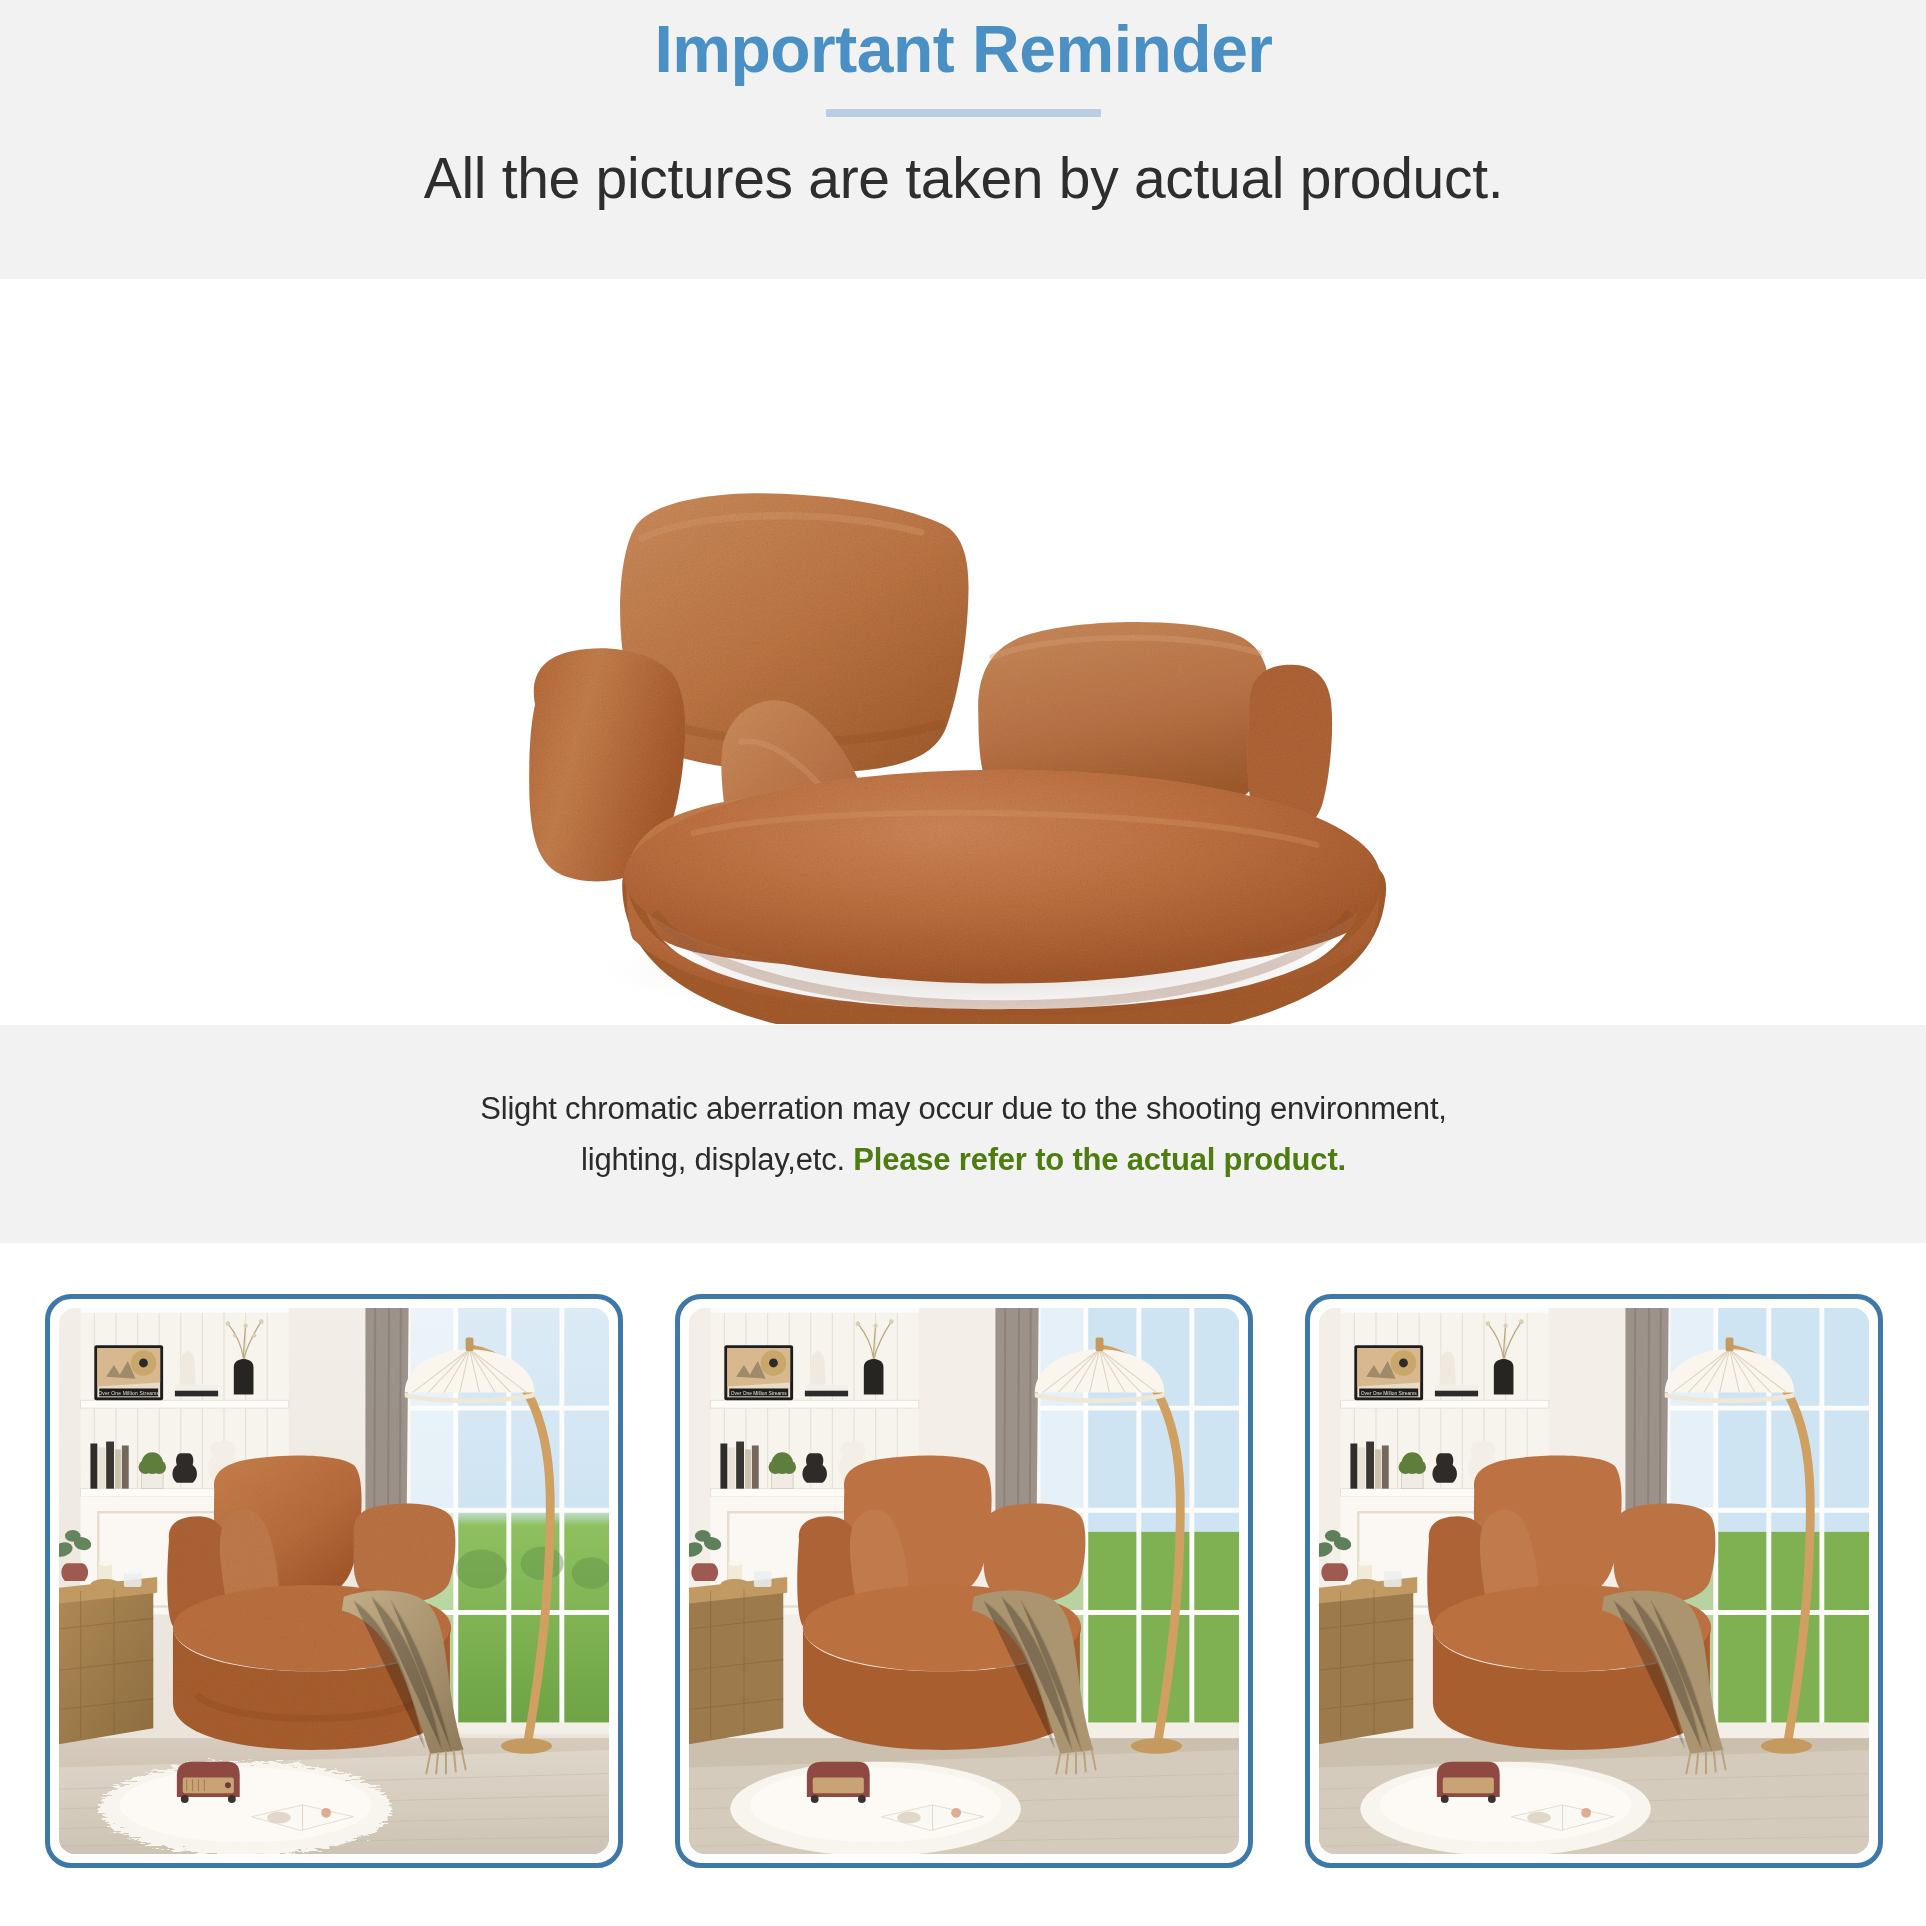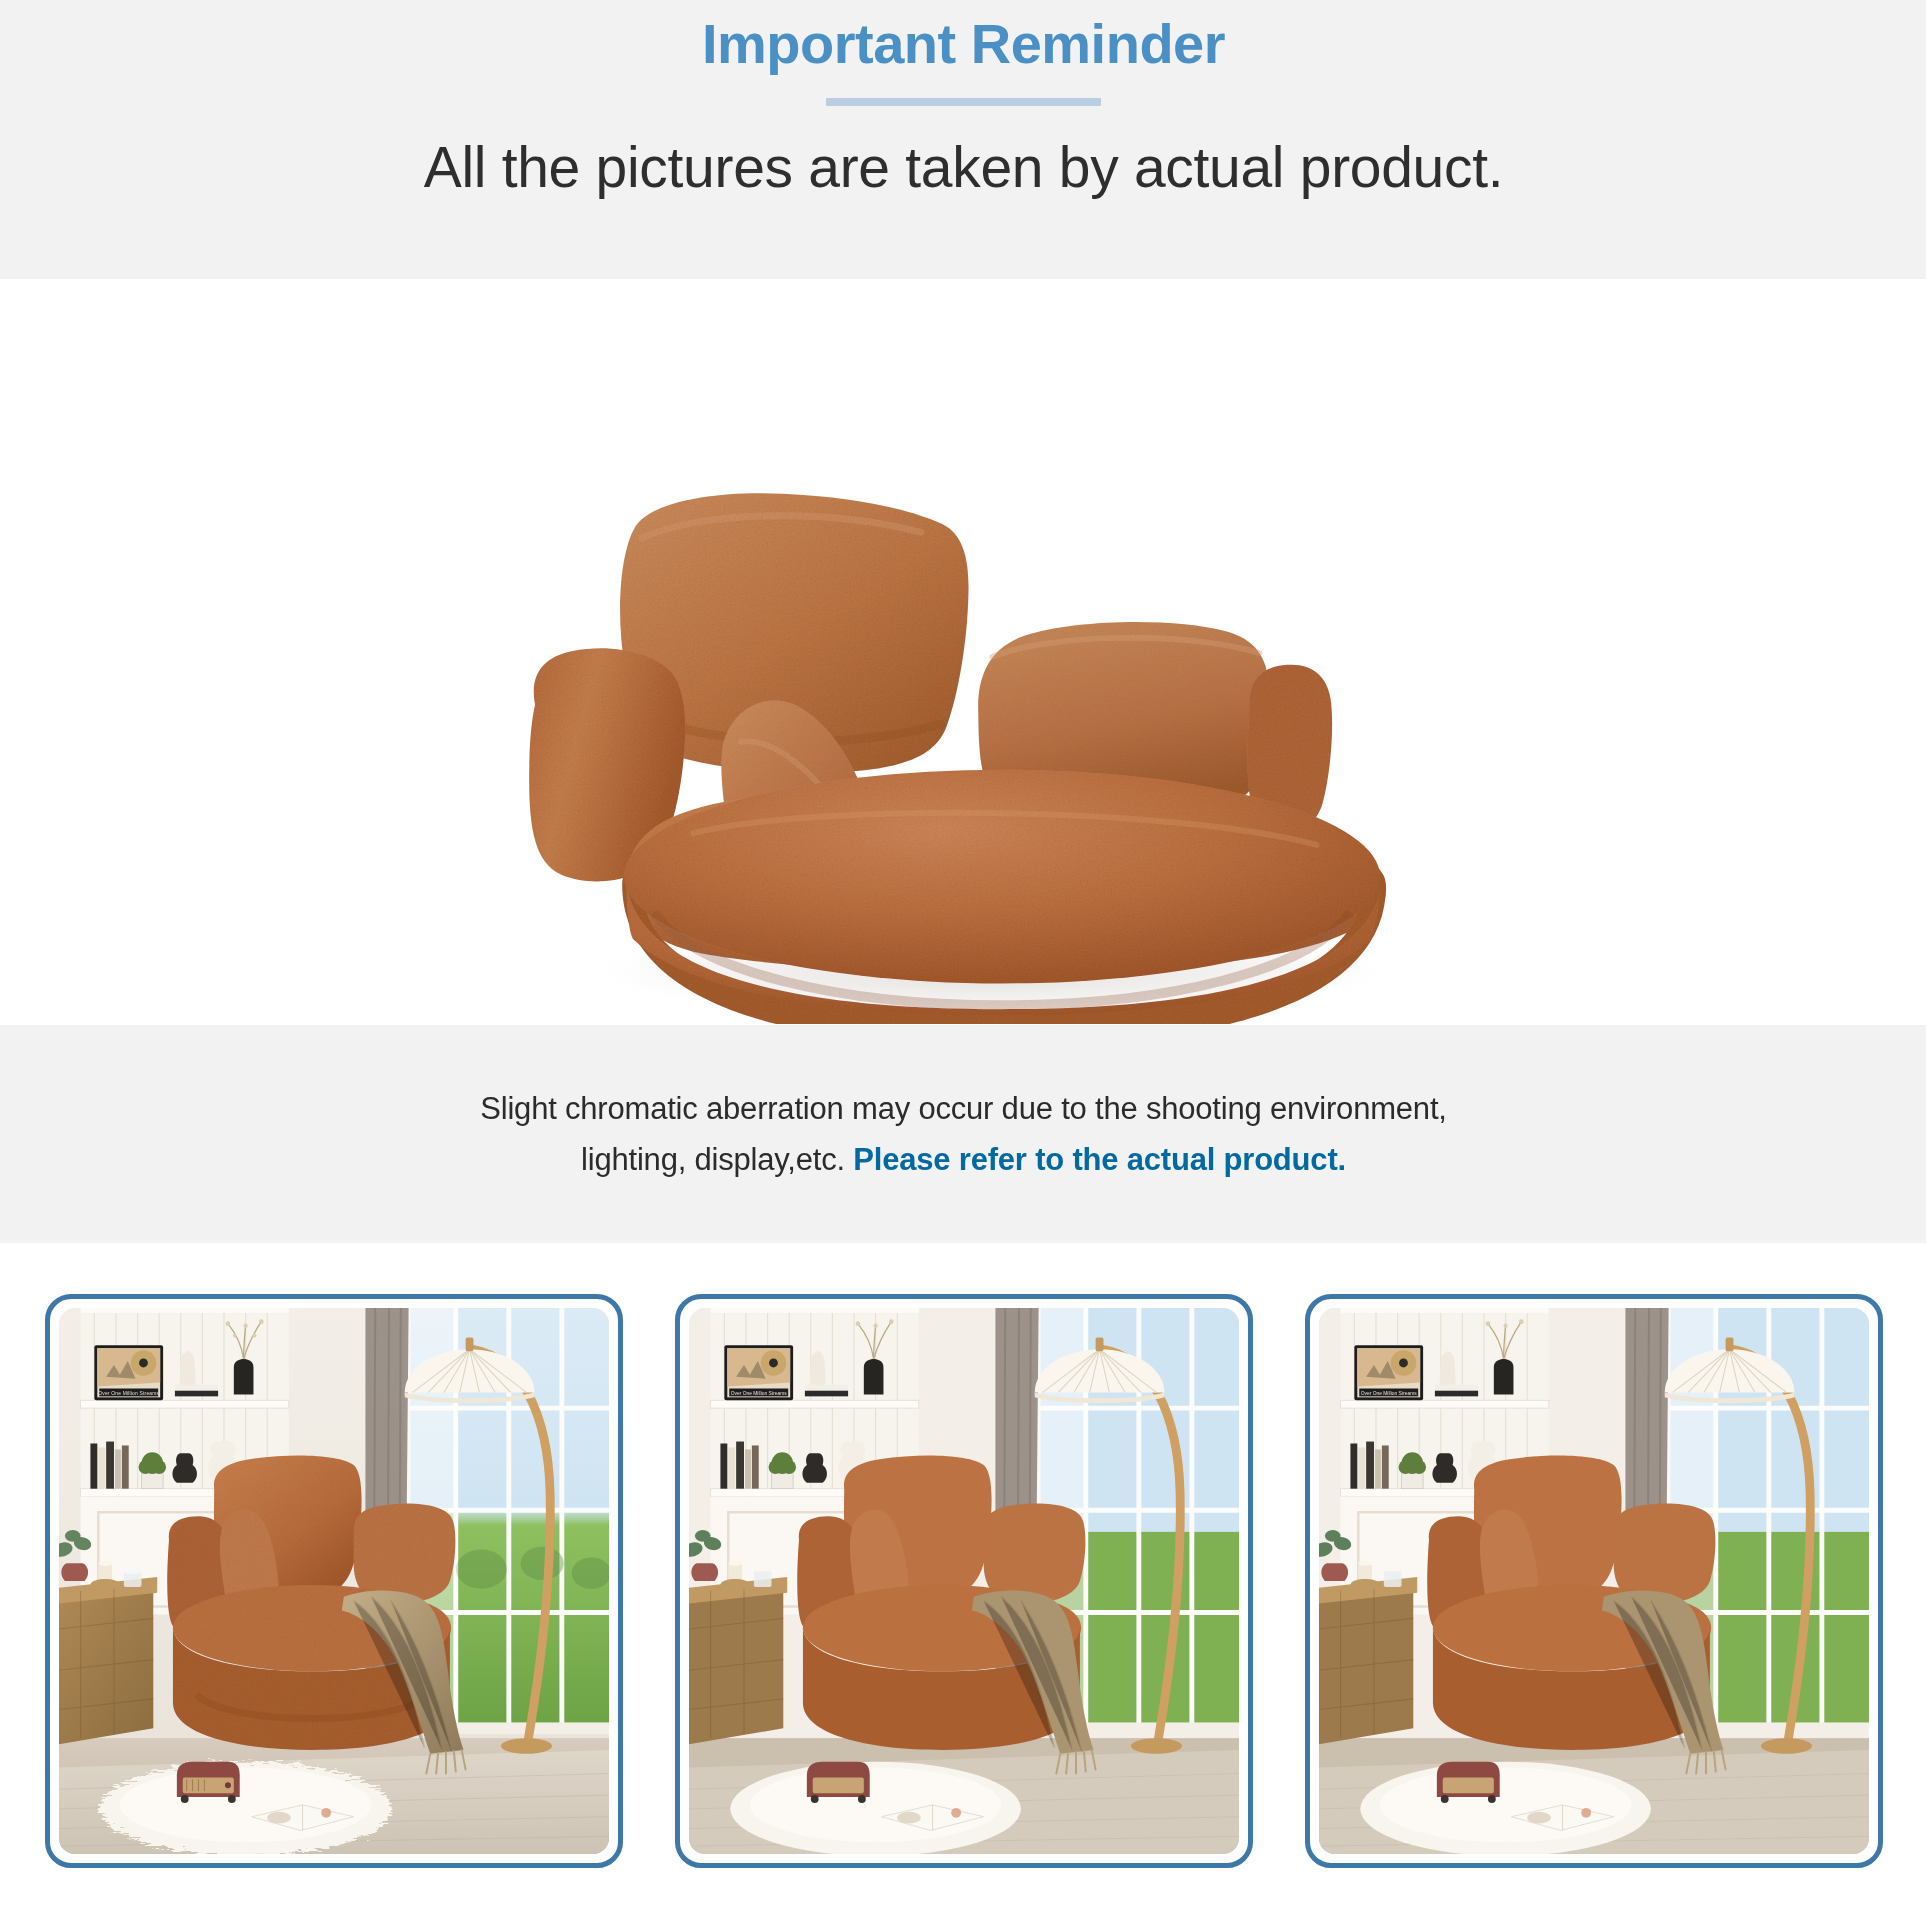--- a/index.html
+++ b/index.html
@@ -12,21 +12,21 @@
   .page { position:relative; width:1927px; height:1927px; overflow:hidden; background:#fff; }
 
   
   .header-band {
     position:absolute; left:0; top:0; width:1927px; height:279px;
     background:#f2f2f2;
     display:flex; flex-direction:column; align-items:center;
   }
   .title {
     margin-top:14px;
-    font-size:56px; font-weight:bold; letter-spacing:-0.5px;
+    font-size:66px; font-weight:bold; letter-spacing:-0.5px;
     color:#4a90c4; line-height:1.08; white-space:nowrap;
   }
   .divider {
     margin-top:24px;
     width:275px; height:8px; background:#b9cee0; border-radius:1px;
   }
   .subtitle {
     margin-top:28px;
     font-size:57px; font-weight:normal; color:#2e2e2e;
     letter-spacing:-0.3px; white-space:nowrap;
@@ -43,21 +43,21 @@
   .disclaimer-band {
     position:absolute; left:0; top:1025px; width:1927px; height:219px;
     background:#f2f2f2;
     display:flex; flex-direction:column; align-items:center; justify-content:center;
   }
   .disc-line {
     font-size:31px; color:#2b2b2b; line-height:1.45;
     letter-spacing:-0.2px; white-space:nowrap; text-align:center;
   }
   .disc-line.l2 { margin-top:6px; }
-  .disc-hl { color:#0369a1; font-weight:bold; }
+  .disc-hl { color:#4d7c0f; font-weight:bold; }
 
   
   .thumb-row {
     position:absolute; left:0; top:1243px; width:1927px; height:683px;
     background:#ffffff;
     display:flex; align-items:flex-start; justify-content:center;
     gap:52px; padding-top:51px;
   }
   .thumb {
     position:relative;

